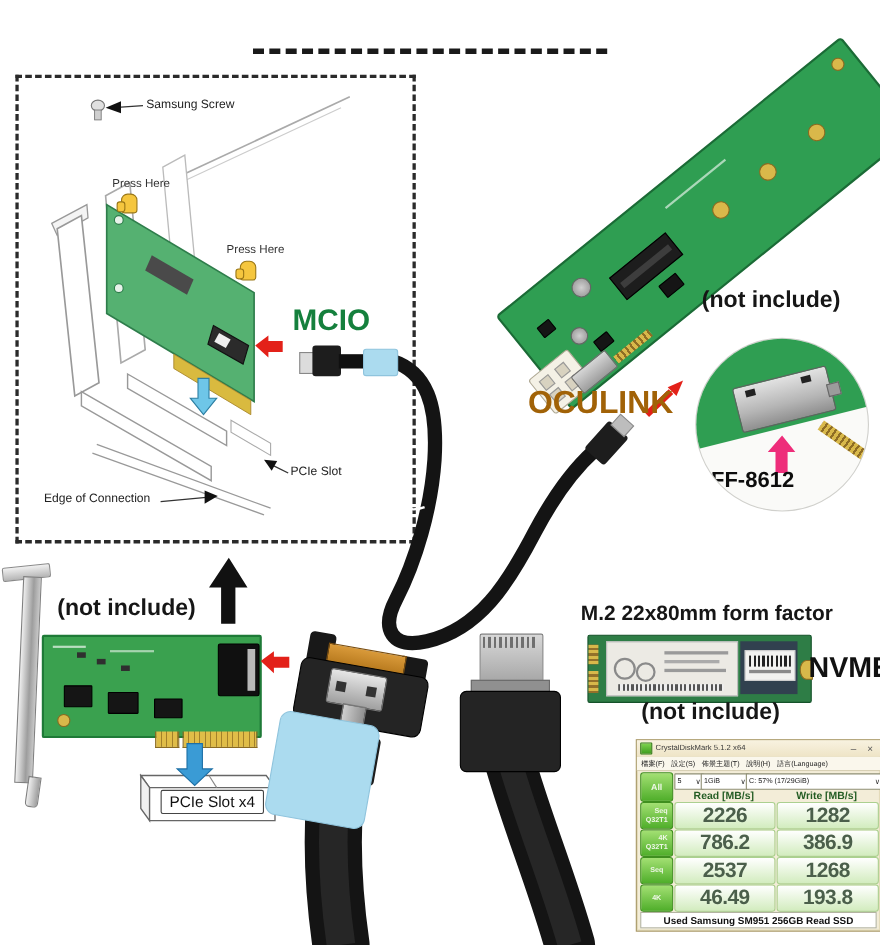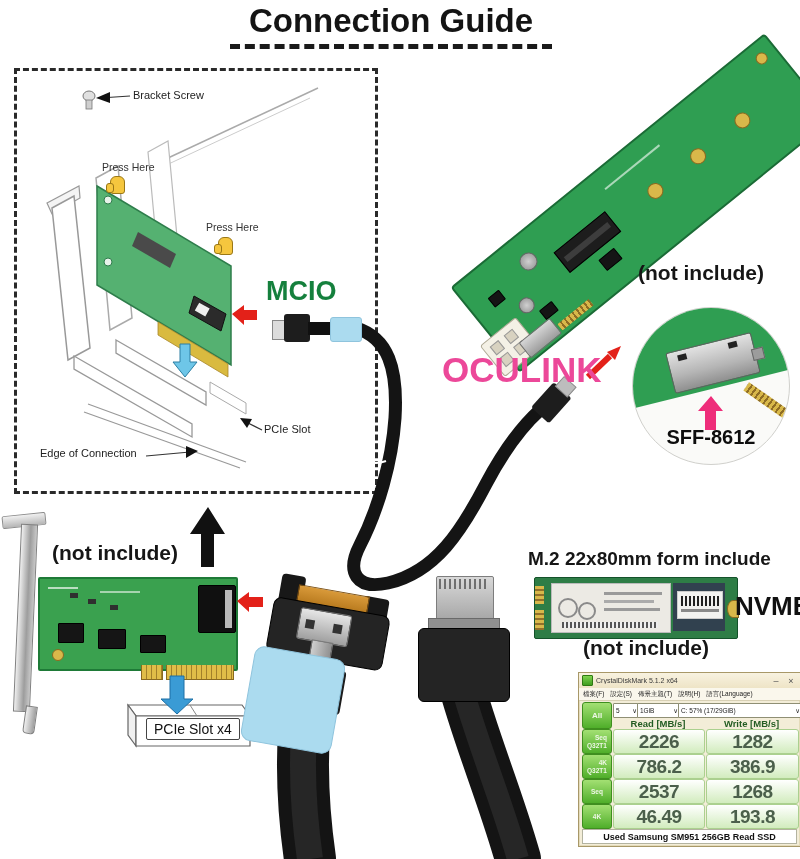--- a/index.html
+++ b/index.html
@@ -21,21 +21,20 @@
         background:linear-gradient(#a3e073,#4fae2a);border:1px solid #3f8f1f;border-radius:3px;}
   .combo{position:absolute;display:flex;align-items:center;justify-content:space-between;
         padding:0 2px;font-size:6.5px;color:#222;background:#fff;border:1px solid #8f8f74;border-radius:1px;}
   .chipd{position:absolute;background:#151515;border:1px solid #000;border-radius:1px;}
 </style>
 </head>
 <body>
 
 <div id="page">
 
-  <div class="lbl bold" style="left:215px;top:2px;width:352px;text-align:center;font-size:33px;color:#141414;">Connection Guide</div>
   <div class="abs" style="left:230px;top:44px;width:322px;height:0;border-top:5px dashed #1a1a1a;"></div>
 
   <div class="abs" style="left:14px;top:68px;width:358px;height:420px;border:3px dashed #2a2a2a;z-index:0;"></div>
 
   <svg class="abs" style="left:0;top:0;z-index:1;" width="800" height="859" viewBox="0 0 800 859">
     <g>
       <ellipse cx="89" cy="96" rx="6" ry="5" fill="#e0e0e0" stroke="#777"></ellipse>
       <rect x="86" y="100" width="6" height="9" fill="#cfcfcf" stroke="#777" stroke-width="0.8"></rect>
       <path d="M 100 98 L 130 96" stroke="#333" stroke-width="1.2"></path>
       <polygon points="96,98 110,92 110,103" fill="#111"></polygon>
@@ -84,35 +83,35 @@
     </g>
 
     <g>
       <path d="M 320 640 C 302 700, 298 775, 310 859" stroke="#141414" stroke-width="52" fill="none" stroke-linecap="round"></path>
       <path d="M 320 640 C 302 700, 298 775, 310 859" stroke="#262626" stroke-width="26" fill="none"></path>
       <path d="M 460 680 C 476 740, 500 795, 518 859" stroke="#141414" stroke-width="46" fill="none" stroke-linecap="round"></path>
       <path d="M 460 680 C 476 740, 500 795, 518 859" stroke="#262626" stroke-width="22" fill="none"></path>
     </g>
   </svg>
 
-  <div class="lbl" style="left:133px;top:89px;font-size:11px;color:#222;z-index:3;">Bracket Screw</div>
+  <div class="lbl" style="left:133px;top:89px;font-size:11px;color:#222;z-index:3;">Samsung Screw</div>
   <div class="lbl" style="left:102px;top:161px;font-size:10.5px;color:#333;z-index:3;">Press Here</div>
   <div class="hand" style="left:110px;top:176px;"></div>
   <div class="lbl" style="left:206px;top:221px;font-size:10.5px;color:#333;z-index:3;">Press Here</div>
   <div class="hand" style="left:218px;top:237px;"></div>
   <div class="lbl" style="left:264px;top:423px;font-size:11px;color:#222;z-index:3;">PCIe Slot</div>
   <div class="lbl" style="left:40px;top:447px;font-size:11px;color:#222;z-index:3;">Edge of Connection</div>
 
   <div class="lbl bold" style="left:266px;top:276px;font-size:27px;color:#15803d;z-index:3;">MCIO</div>
   <div class="abs" style="left:272px;top:320px;width:12px;height:18px;background:#dcdcdc;border:1px solid #888;z-index:2;"></div>
   <div class="abs" style="left:284px;top:314px;width:26px;height:28px;background:#1d1d1d;border-radius:3px;z-index:2;"></div>
   <div class="abs" style="left:308px;top:322px;width:24px;height:13px;background:#101010;z-index:2;"></div>
   <div class="abs" style="left:330px;top:317px;width:30px;height:23px;background:#abdbef;border:1px solid #8fc4dd;border-radius:3px;z-index:2;"></div>
 
-  <div class="lbl bold" style="left:442px;top:350px;font-size:35px;color:#ec4899;z-index:3;">OCULINK</div>
+  <div class="lbl bold" style="left:480px;top:350px;font-size:29px;color:#a16207;z-index:3;">OCULINK</div>
 
   <div class="abs" style="left:440px;top:148px;width:400px;height:106px;background:#2f9e52;border:2px solid #1b6b36;border-radius:4px;transform:rotate(-39deg);z-index:2;">
     <div class="abs" style="left:100px;top:36px;width:64px;height:24px;background:#1d1d1d;border:1px solid #000;">
       <div class="abs" style="left:4px;top:9px;width:56px;height:6px;background:#3d3d3d;"></div>
     </div>
     <div class="abs" style="left:210px;top:44px;width:14px;height:14px;border-radius:50%;background:#d9b84a;border:1px solid #8a6a20;"></div>
     <div class="abs" style="left:265px;top:44px;width:14px;height:14px;border-radius:50%;background:#d9b84a;border:1px solid #8a6a20;"></div>
     <div class="abs" style="left:322px;top:44px;width:14px;height:14px;border-radius:50%;background:#d9b84a;border:1px solid #8a6a20;"></div>
     <div class="abs" style="left:378px;top:10px;width:10px;height:10px;border-radius:50%;background:#d9b84a;border:1px solid #8a6a20;"></div>
     <div class="abs" style="left:378px;top:84px;width:10px;height:10px;border-radius:50%;background:#d9b84a;border:1px solid #8a6a20;"></div>
@@ -137,21 +136,21 @@
     <div class="abs" style="left:-22px;top:-28px;width:212px;height:106px;background:#2f9e52;transform:rotate(-14deg);"></div>
     <div class="abs" style="left:108px;top:90px;width:58px;height:10px;background:repeating-linear-gradient(90deg,#d8b84a 0 3px,#8f6d24 3px 5px);transform:rotate(35deg);"></div>
     <div class="abs" style="left:36px;top:34px;width:86px;height:40px;background:linear-gradient(180deg,#e2e2e2 0%,#b5b5b5 60%,#8f8f8f);border:1.5px solid #606060;border-radius:3px;transform:rotate(-14deg);">
       <div class="abs" style="left:10px;top:4px;width:9px;height:6px;background:#222;"></div>
       <div class="abs" style="left:62px;top:4px;width:9px;height:6px;background:#222;"></div>
       <div class="abs" style="right:-9px;top:16px;width:10px;height:10px;background:#9c9c9c;border:1px solid #666;"></div>
     </div>
     <svg width="156" height="156" style="position:absolute;left:0;top:0;">
       <polygon points="78,88 90,103 83,103 83,122 72,122 72,103 65,103" fill="#ee2d7a"></polygon>
     </svg>
-    <div class="abs bold" style="left:0;top:118px;width:100%;text-align:center;font-size:20px;color:#0d0d0d;">SFF-8612</div>
+    <div class="abs bold" style="left:0;top:118px;width:100%;font-size:20px;color:#0d0d0d;">SFF-8612</div>
   </div>
 
   <div class="lbl bold" style="left:52px;top:541px;font-size:21px;color:#161616;z-index:3;">(not include)</div>
 
   <div class="abs" style="left:2px;top:514px;width:42px;height:11px;background:linear-gradient(#f0f0f0,#b5b5b5);border:1px solid #8a8a8a;border-radius:2px;transform:rotate(-6deg);z-index:2;"></div>
   <div class="abs" style="left:17px;top:524px;width:15px;height:186px;background:linear-gradient(90deg,#efefef,#9d9d9d 60%,#c8c8c8);border:1px solid #808080;transform:rotate(2.5deg);z-index:2;"></div>
   <div class="abs" style="left:24px;top:706px;width:10px;height:26px;background:linear-gradient(90deg,#efefef,#9d9d9d);border:1px solid #808080;border-radius:0 0 4px 4px;transform:rotate(8deg);z-index:2;"></div>
 
   <div class="abs" style="left:38px;top:577px;width:196px;height:90px;background:#3aa14f;border:2px solid #1e7a37;border-radius:2px;z-index:2;">
     <div class="chipd" style="left:18px;top:44px;width:24px;height:18px;"></div>
@@ -187,21 +186,21 @@
   <div class="abs" style="left:247px;top:652px;width:90px;height:94px;background:#abdbef;border:1px solid #8fc4dd;border-radius:10px;transform:rotate(10deg);z-index:2;"></div>
 
   <div class="abs" style="left:410px;top:576px;width:104px;height:130px;z-index:2;">
     <div class="abs" style="left:26px;top:0;width:56px;height:44px;background:linear-gradient(180deg,#d8d8d8,#a5a5a5);border:1px solid #7d7d7d;border-radius:2px;">
       <div class="abs" style="left:2px;top:2px;width:50px;height:10px;background:repeating-linear-gradient(90deg,#6f6f6f 0 2px,transparent 2px 5px);"></div>
     </div>
     <div class="abs" style="left:18px;top:42px;width:70px;height:12px;background:#909090;border:1px solid #6a6a6a;"></div>
     <div class="abs" style="left:8px;top:52px;width:90px;height:72px;background:#242424;border:1px solid #000;border-radius:6px;"></div>
   </div>
 
-  <div class="lbl bold" style="left:528px;top:548px;font-size:19px;color:#161616;z-index:3;">M.2 22x80mm form include</div>
+  <div class="lbl bold" style="left:528px;top:548px;font-size:19px;color:#161616;z-index:3;">M.2 22x80mm form factor</div>
   <div class="abs" style="left:534px;top:577px;width:202px;height:60px;background:#2e7d46;border:1px solid #14522a;border-radius:2px;z-index:2;">
     <div class="abs" style="left:0;top:8px;width:9px;height:18px;background:repeating-linear-gradient(180deg,#d8b84a 0 3px,#93702a 3px 5px);"></div>
     <div class="abs" style="left:0;top:32px;width:9px;height:20px;background:repeating-linear-gradient(180deg,#d8b84a 0 3px,#93702a 3px 5px);"></div>
     <div class="abs" style="left:16px;top:5px;width:118px;height:48px;background:#eceae4;border:1px solid #bbb;">
       <div class="abs" style="left:6px;top:14px;width:16px;height:16px;border-radius:50%;border:2px solid #8a8a8a;"></div>
       <div class="abs" style="left:26px;top:18px;width:14px;height:14px;border-radius:50%;border:2px solid #8a8a8a;"></div>
       <div class="abs" style="left:52px;top:8px;width:58px;height:3px;background:#9a9a9a;"></div>
       <div class="abs" style="left:52px;top:16px;width:50px;height:3px;background:#ababab;"></div>
       <div class="abs" style="left:52px;top:24px;width:56px;height:3px;background:#9a9a9a;"></div>
       <div class="abs" style="left:10px;top:38px;width:96px;height:6px;background:repeating-linear-gradient(90deg,#555 0 2px,#eee 2px 4px);"></div>

